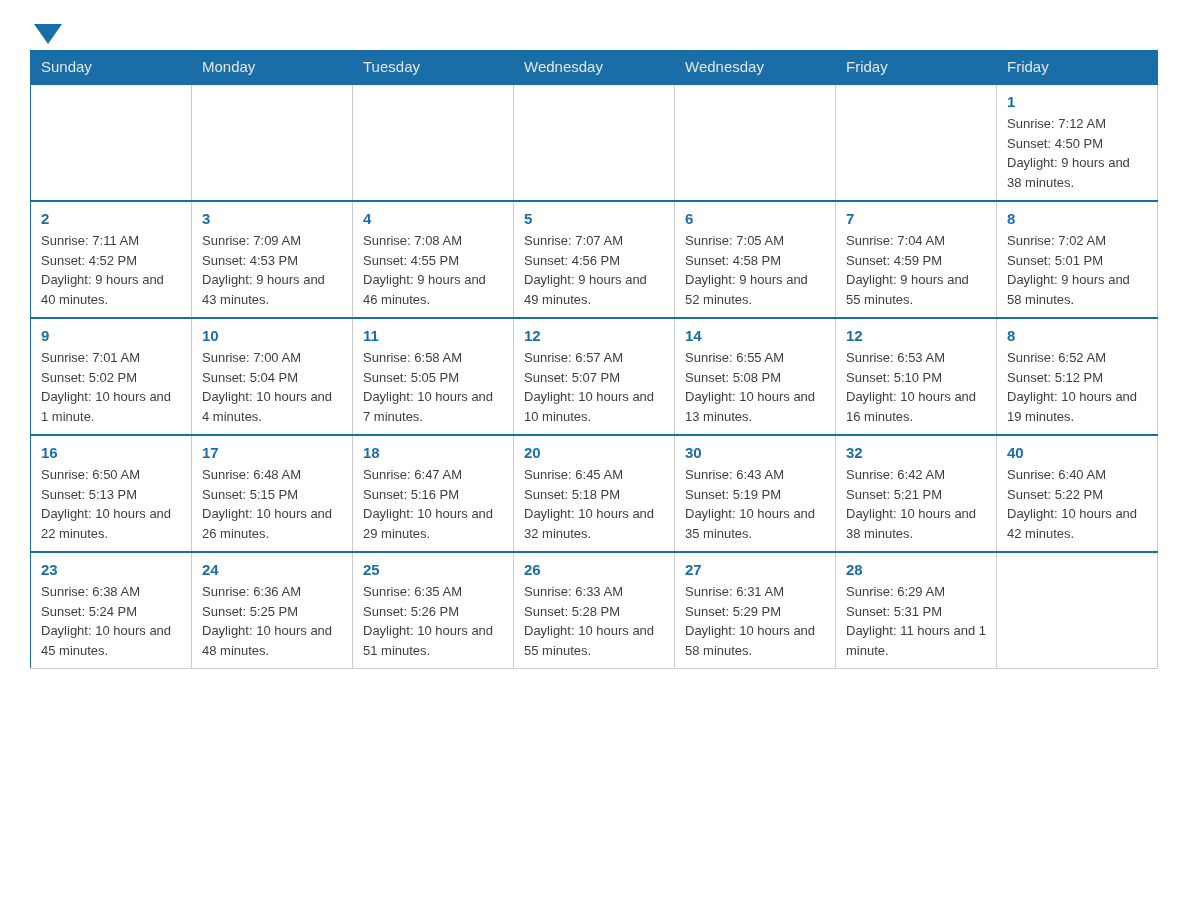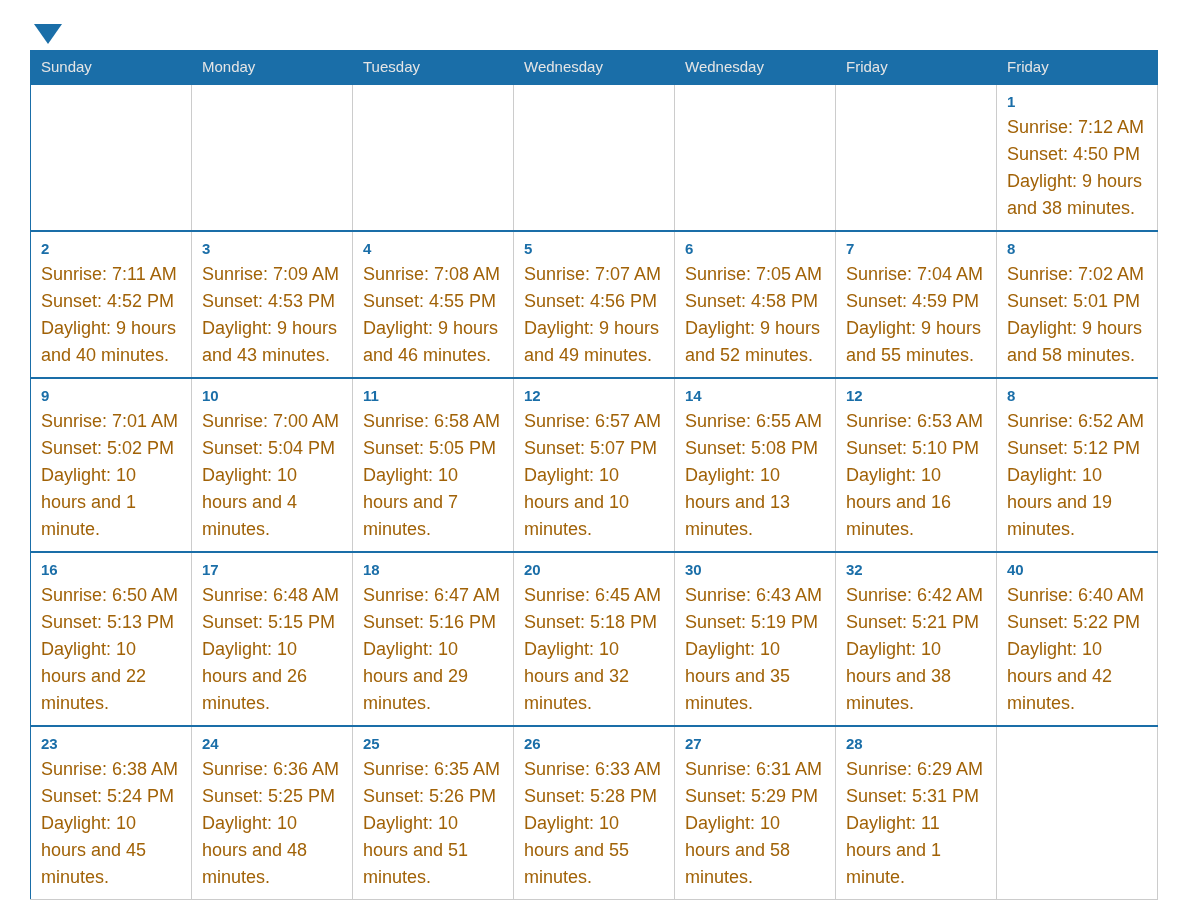--- a/index.html
+++ b/index.html
@@ -87,23 +87,23 @@
       background: #fff;
     }
     .day-num {
       font-size: 15px;
       font-weight: bold;
       color: #1a6ea8;
       display: block;
       margin-bottom: 4px;
     }
     .day-info {
-      font-size: 18px;
+      font-size: 13px;
       line-height: 1.5;
-      color: #a16207;
+      color: #404040;
     }
     .empty-cell {
       background: #f9f9f9;
     }
     tr td:first-child {
       border-left: 1px solid #1a6ea8;
     }
     .calendar tr td {
       border-top: 2px solid #1a6ea8;
     }

